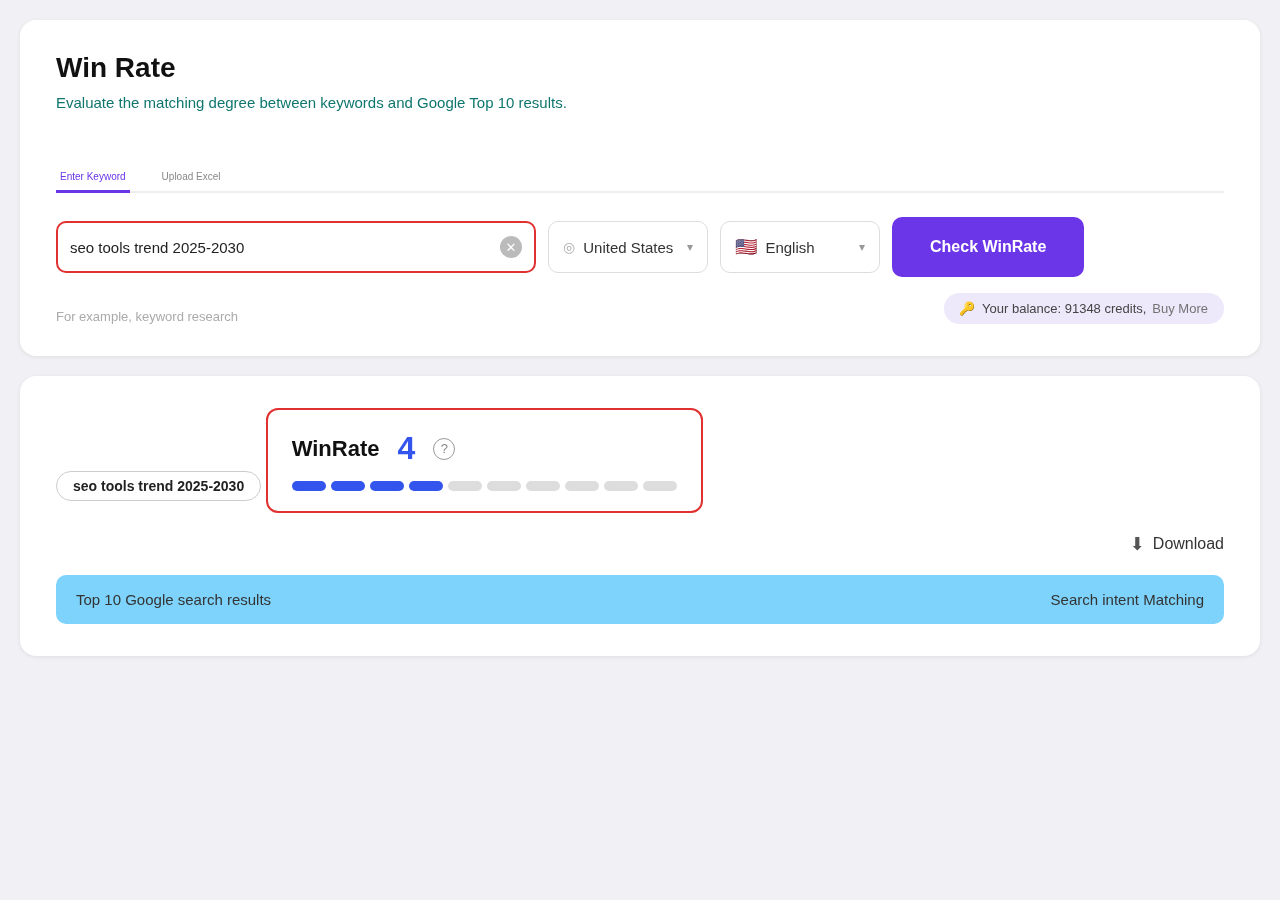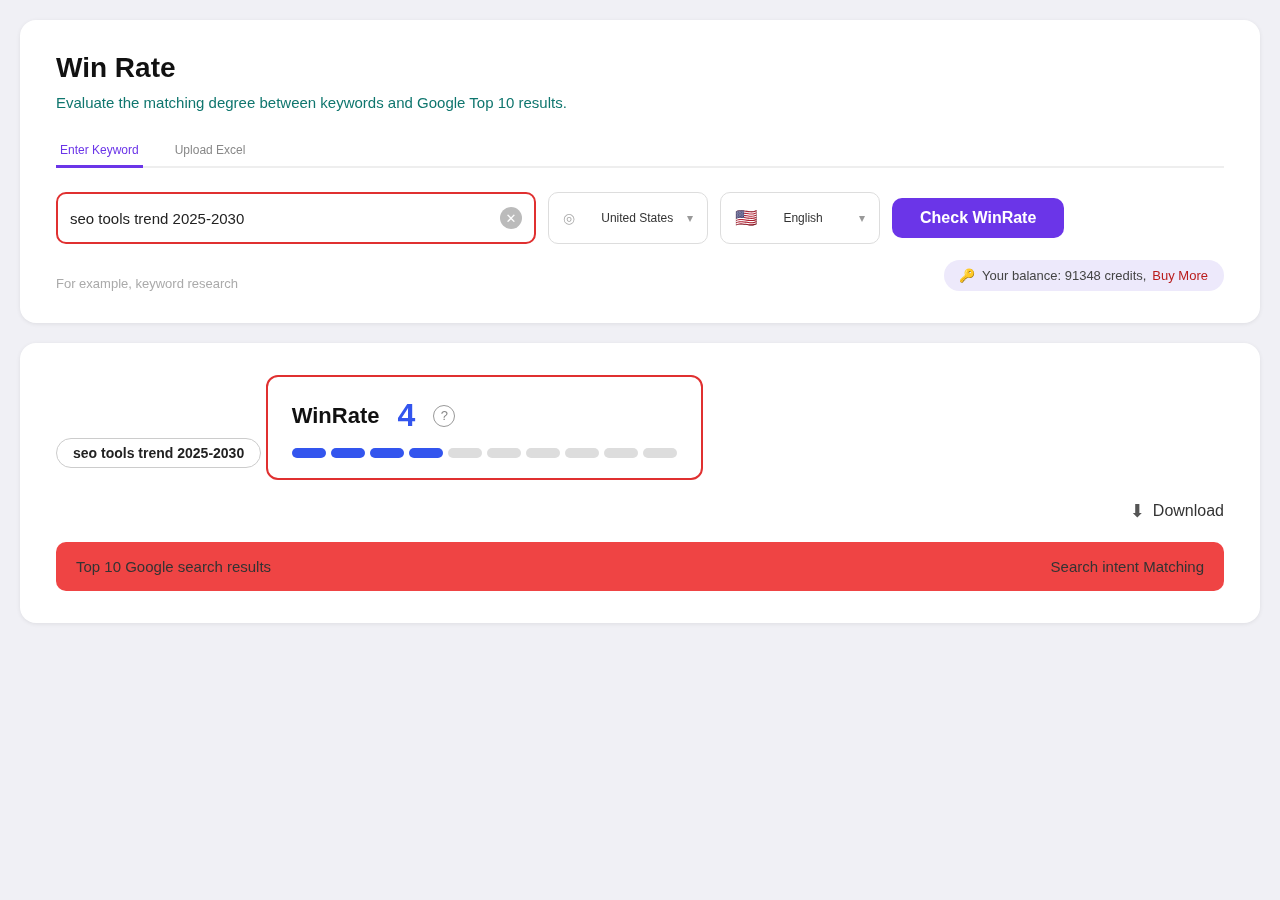--- a/index.html
+++ b/index.html
@@ -32,28 +32,29 @@
     }
 
     .tabs {
       display: flex;
       gap: 0;
       margin-bottom: 24px;
       border-bottom: 2px solid #eee;
     }
 
     .tab {
-      font-size: 12px;
+      font-size: 10px;
       font-weight: 500;
       color: #888;
       padding: 8px 4px;
       margin-right: 28px;
       cursor: pointer;
       border-bottom: 3px solid transparent;
       margin-bottom: -2px;
+      margin-top: 28px;
     }
 
     .tab.active {
       color: #6B35E8;
       border-bottom: 3px solid #6B35E8;
     }
 
     .search-row {
       display: flex;
       gap: 12px;
@@ -109,45 +110,44 @@
       gap: 8px;
       cursor: pointer;
       min-width: 160px;
     }
 
     .select-wrapper .flag {
       font-size: 18px;
     }
 
     .select-wrapper .select-text {
-      font-size: 12px;
+      font-size: 15px;
       color: #333;
       flex: 1;
-      margin-left: 18px;
     }
 
     .select-wrapper .chevron {
       color: #999;
       font-size: 12px;
     }
 
     .location-icon {
       color: #aaa;
       font-size: 14px;
     }
 
     .check-btn {
       background: #6B35E8;
       color: #fff;
       border: none;
       border-radius: 10px;
       font-size: 16px;
       font-weight: 700;
-      padding: 0 28px;
-      height: 40px;
+      padding: 0 38px;
+      height: 60px;
       cursor: pointer;
       white-space: nowrap;
     }
 
     .bottom-row {
       display: flex;
       justify-content: space-between;
       align-items: flex-end;
     }
 
@@ -161,21 +161,21 @@
       border-radius: 20px;
       padding: 8px 16px;
       font-size: 13px;
       color: #444;
       display: flex;
       align-items: center;
       gap: 6px;
     }
 
     .balance-badge a {
-      color: #b91c1c;
+      color: #737373;
       text-decoration: none;
       font-weight: 500;
     }
 
     
     .keyword-tag {
       display: inline-block;
       border: 1.5px solid #ccc;
       border-radius: 20px;
       padding: 6px 16px;
@@ -273,21 +273,21 @@
     }
 
     .download-icon {
       font-size: 18px;
       color: #555;
     }
 
     .table-header-row {
       display: flex;
       justify-content: space-between;
-      background: #ef4444;
+      background: #7dd3fc;
       border-radius: 10px;
       padding: 16px 20px;
       font-size: 15px;
       font-weight: 500;
       color: #333;
     }
   </style>
 </head>
 <body>
 

